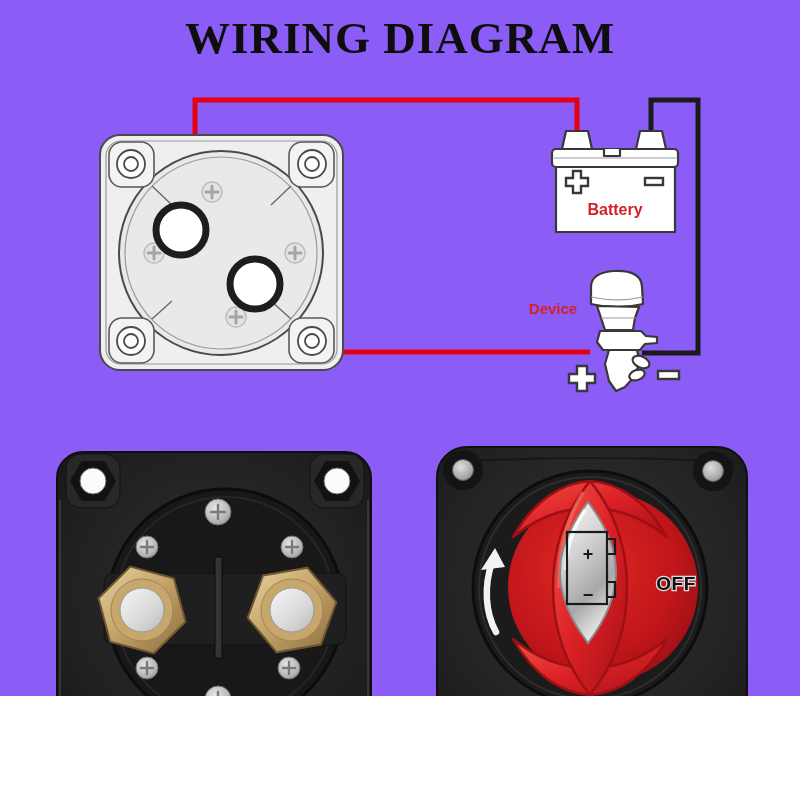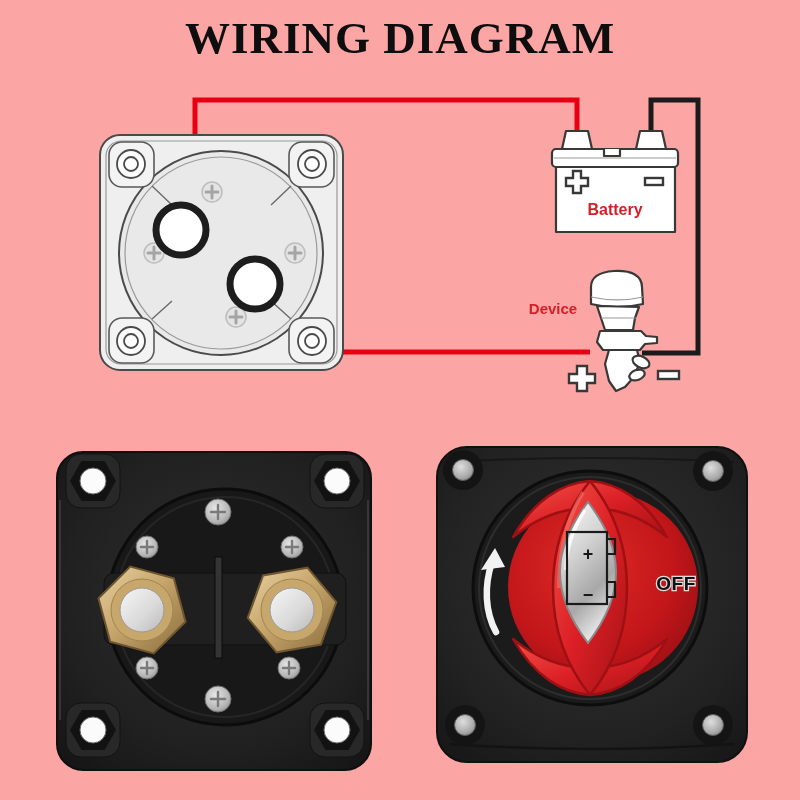--- a/index.html
+++ b/index.html
@@ -1,16 +1,16 @@
 <!DOCTYPE html>
 <html><head>
 <meta charset="utf-8">
 <style>
   html,body{margin:0;padding:0;background:#fff;}
-  .page{position:relative;width:800px;height:800px;background:#fca5a5;overflow:hidden;
+  .page{position:relative;width:800px;height:696px;background:#8b5cf6;overflow:hidden;
         font-family:"Liberation Sans",sans-serif;}
   .title{position:absolute;top:12px;left:0;width:100%;margin:0;text-align:center;
          font-family:"Liberation Serif",serif;font-weight:700;font-size:45px;
          letter-spacing:1px;color:#0e0e0e;}
   svg{position:absolute;}
   #schematic{left:0;top:70px;}
   #rear-photo{left:40px;top:440px;}
   #front-photo{left:425px;top:438px;}
   .sq{fill:#efefef;stroke:#4a4a4a;stroke-width:2;}
   .sq2{fill:none;stroke:#9a9a9a;stroke-width:1.2;}

